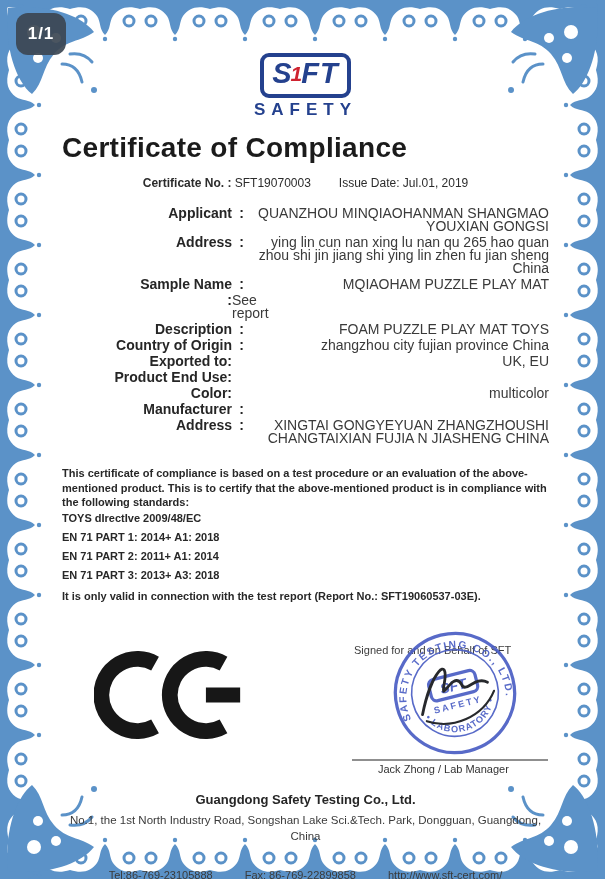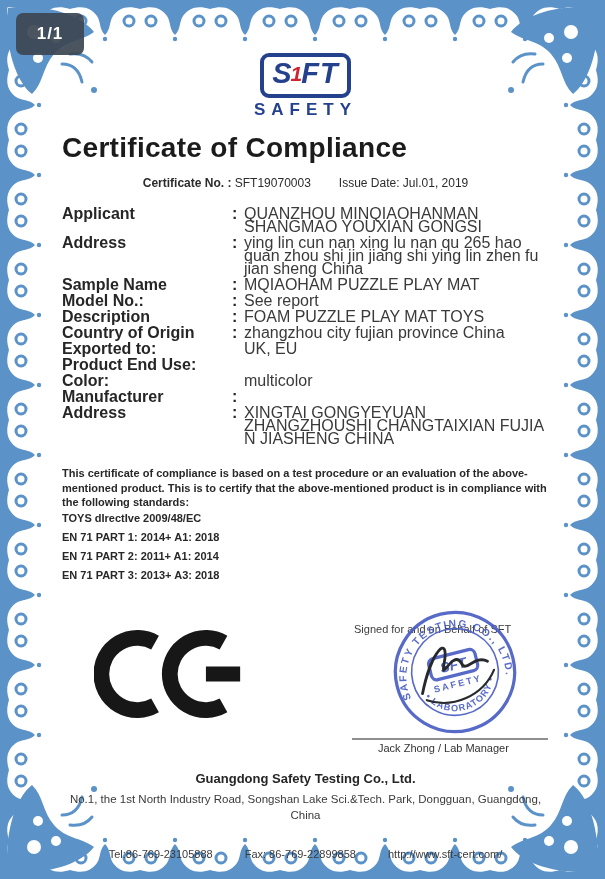--- a/index.html
+++ b/index.html
@@ -12,35 +12,35 @@
   .strip-v{position:absolute;top:0;width:44px;height:879px;display:flex;flex-direction:column;overflow:hidden;z-index:1;}
   #border-right{right:0;}
   #border-left{left:0;transform:scaleX(-1);}
   .strip-h svg,.strip-v svg{flex:0 0 auto;}
   .corner{position:absolute;width:106px;height:106px;z-index:2;}
   #corner-tl{top:2px;left:2px;}
   #corner-tr{top:2px;right:2px;transform:scaleX(-1);}
   #corner-bl{bottom:2px;left:2px;transform:scaleY(-1);}
   #corner-br{bottom:2px;right:2px;transform:scale(-1,-1);}
   
-  .page-badge{position:absolute;top:13px;left:16px;width:68px;height:42px;border-radius:7px;
+  .page-badge{position:absolute;top:13px;left:16px;width:50px;height:42px;border-radius:12px;
     background:rgba(60,70,83,0.92);color:#fff;font-size:17px;font-weight:bold;
     display:flex;align-items:center;justify-content:center;z-index:5;letter-spacing:1px;}
   
   .content{position:absolute;left:62px;right:56px;top:53px;z-index:3;}
   .logo{ text-align:center;}
   .logo-box{display:inline-block;border:4px solid #24418e;border-radius:9px;padding:0 8px 2px;
     font-weight:bold;font-style:italic;font-size:29px;line-height:33px;color:#24418e;letter-spacing:1px;}
   .lg-1{color:#cf2330;font-size:21px;margin:0 -2px;position:relative;top:-2px;}
   .logo-sub{font-weight:bold;color:#24418e;font-size:17px;letter-spacing:6px;margin-top:2px;}
   .title{margin-top:12px;text-align:left;font-size:28px;font-weight:bold;color:#1b1b1b;letter-spacing:0.3px;}
   .cert-line{margin-top:12px;display:flex;justify-content:center;gap:28px;font-size:12px;color:#2c2c2c;}
   .cert-line .lbl{font-weight:bold;}
   .fields{margin-top:17px;}
-  .field-row{display:grid;grid-template-columns:170px 12px 1fr;margin-bottom:3px;font-size:16px;line-height:13px;}
+  .field-row{display:grid;grid-template-columns:170px 12px 1fr;margin-bottom:3px;font-size:14px;line-height:13px;text-align:right;}
   .f-label{font-weight:bold;color:#262626;}
   .f-sep{font-weight:bold;color:#262626;}
   .f-value{color:#3a3a3a;}
   .statement{margin-top:21px;font-size:11px;font-weight:bold;line-height:1.32;color:#282828;}
   .standard-line{font-size:11px;font-weight:bold;color:#282828;margin-top:7px;}
   .standard-line:first-child{margin-top:2px;}
   .validity{margin-top:9px;font-size:11px;font-weight:bold;color:#282828;}
   
   .lower{position:relative;height:168px;margin-top:22px;}
   .ce{position:absolute;left:32px;top:20px;}
@@ -443,21 +443,20 @@
           <span class="f-label">Address</span>
           <span class="f-sep">:</span>
           <span class="f-value">ying lin cun nan xing lu nan qu 265 hao quan zhou shi jin jiang shi ying lin zhen fu jian sheng China</span>
         </div>
         <div class="field-row">
           <span class="f-label">Sample Name</span>
           <span class="f-sep">:</span>
           <span class="f-value">MQIAOHAM PUZZLE PLAY MAT</span>
         </div>
         <div class="field-row">
-          <span class="f-label">Model No.:</span>
           <span class="f-sep">:</span>
           <span class="f-value">See report</span>
         </div>
         <div class="field-row">
           <span class="f-label">Description</span>
           <span class="f-sep">:</span>
           <span class="f-value">FOAM PUZZLE PLAY MAT TOYS</span>
         </div>
         <div class="field-row">
           <span class="f-label">Country of Origin</span>
@@ -491,20 +490,21 @@
 
     <div class="statement">This certificate of compliance is based on a test procedure or an evaluation of the above-mentioned product. This is to certify that the above-mentioned product is in compliance with the following standards:</div>
 
     <div id="standards-container">
         <div class="standard-line">TOYS dIrectIve 2009/48/EC</div>
         <div class="standard-line">EN 71 PART 1: 2014+ A1: 2018</div>
         <div class="standard-line">EN 71 PART 2: 2011+ A1: 2014</div>
         <div class="standard-line">EN 71 PART 3: 2013+ A3: 2018</div>
       </div>
 
+    <div class="validity">It is only valid in connection with the test report (Report No.: SFT19060537-03E).</div>
 
     <div class="lower">
       <div class="ce">
         <svg viewBox="0 0 160 110" width="148" height="102" xmlns="http://www.w3.org/2000/svg">
           <path d="M66,21 A39,39 0 1 0 66,89" fill="none" stroke="#171717" stroke-width="17"></path>
           <path d="M140,21 A39,39 0 1 0 140,89" fill="none" stroke="#171717" stroke-width="17"></path>
           <path d="M121,55 H158" stroke="#171717" stroke-width="16"></path>
         </svg>
       </div>
       <div class="signed-for">Signed for and on Behalf of SFT</div>

